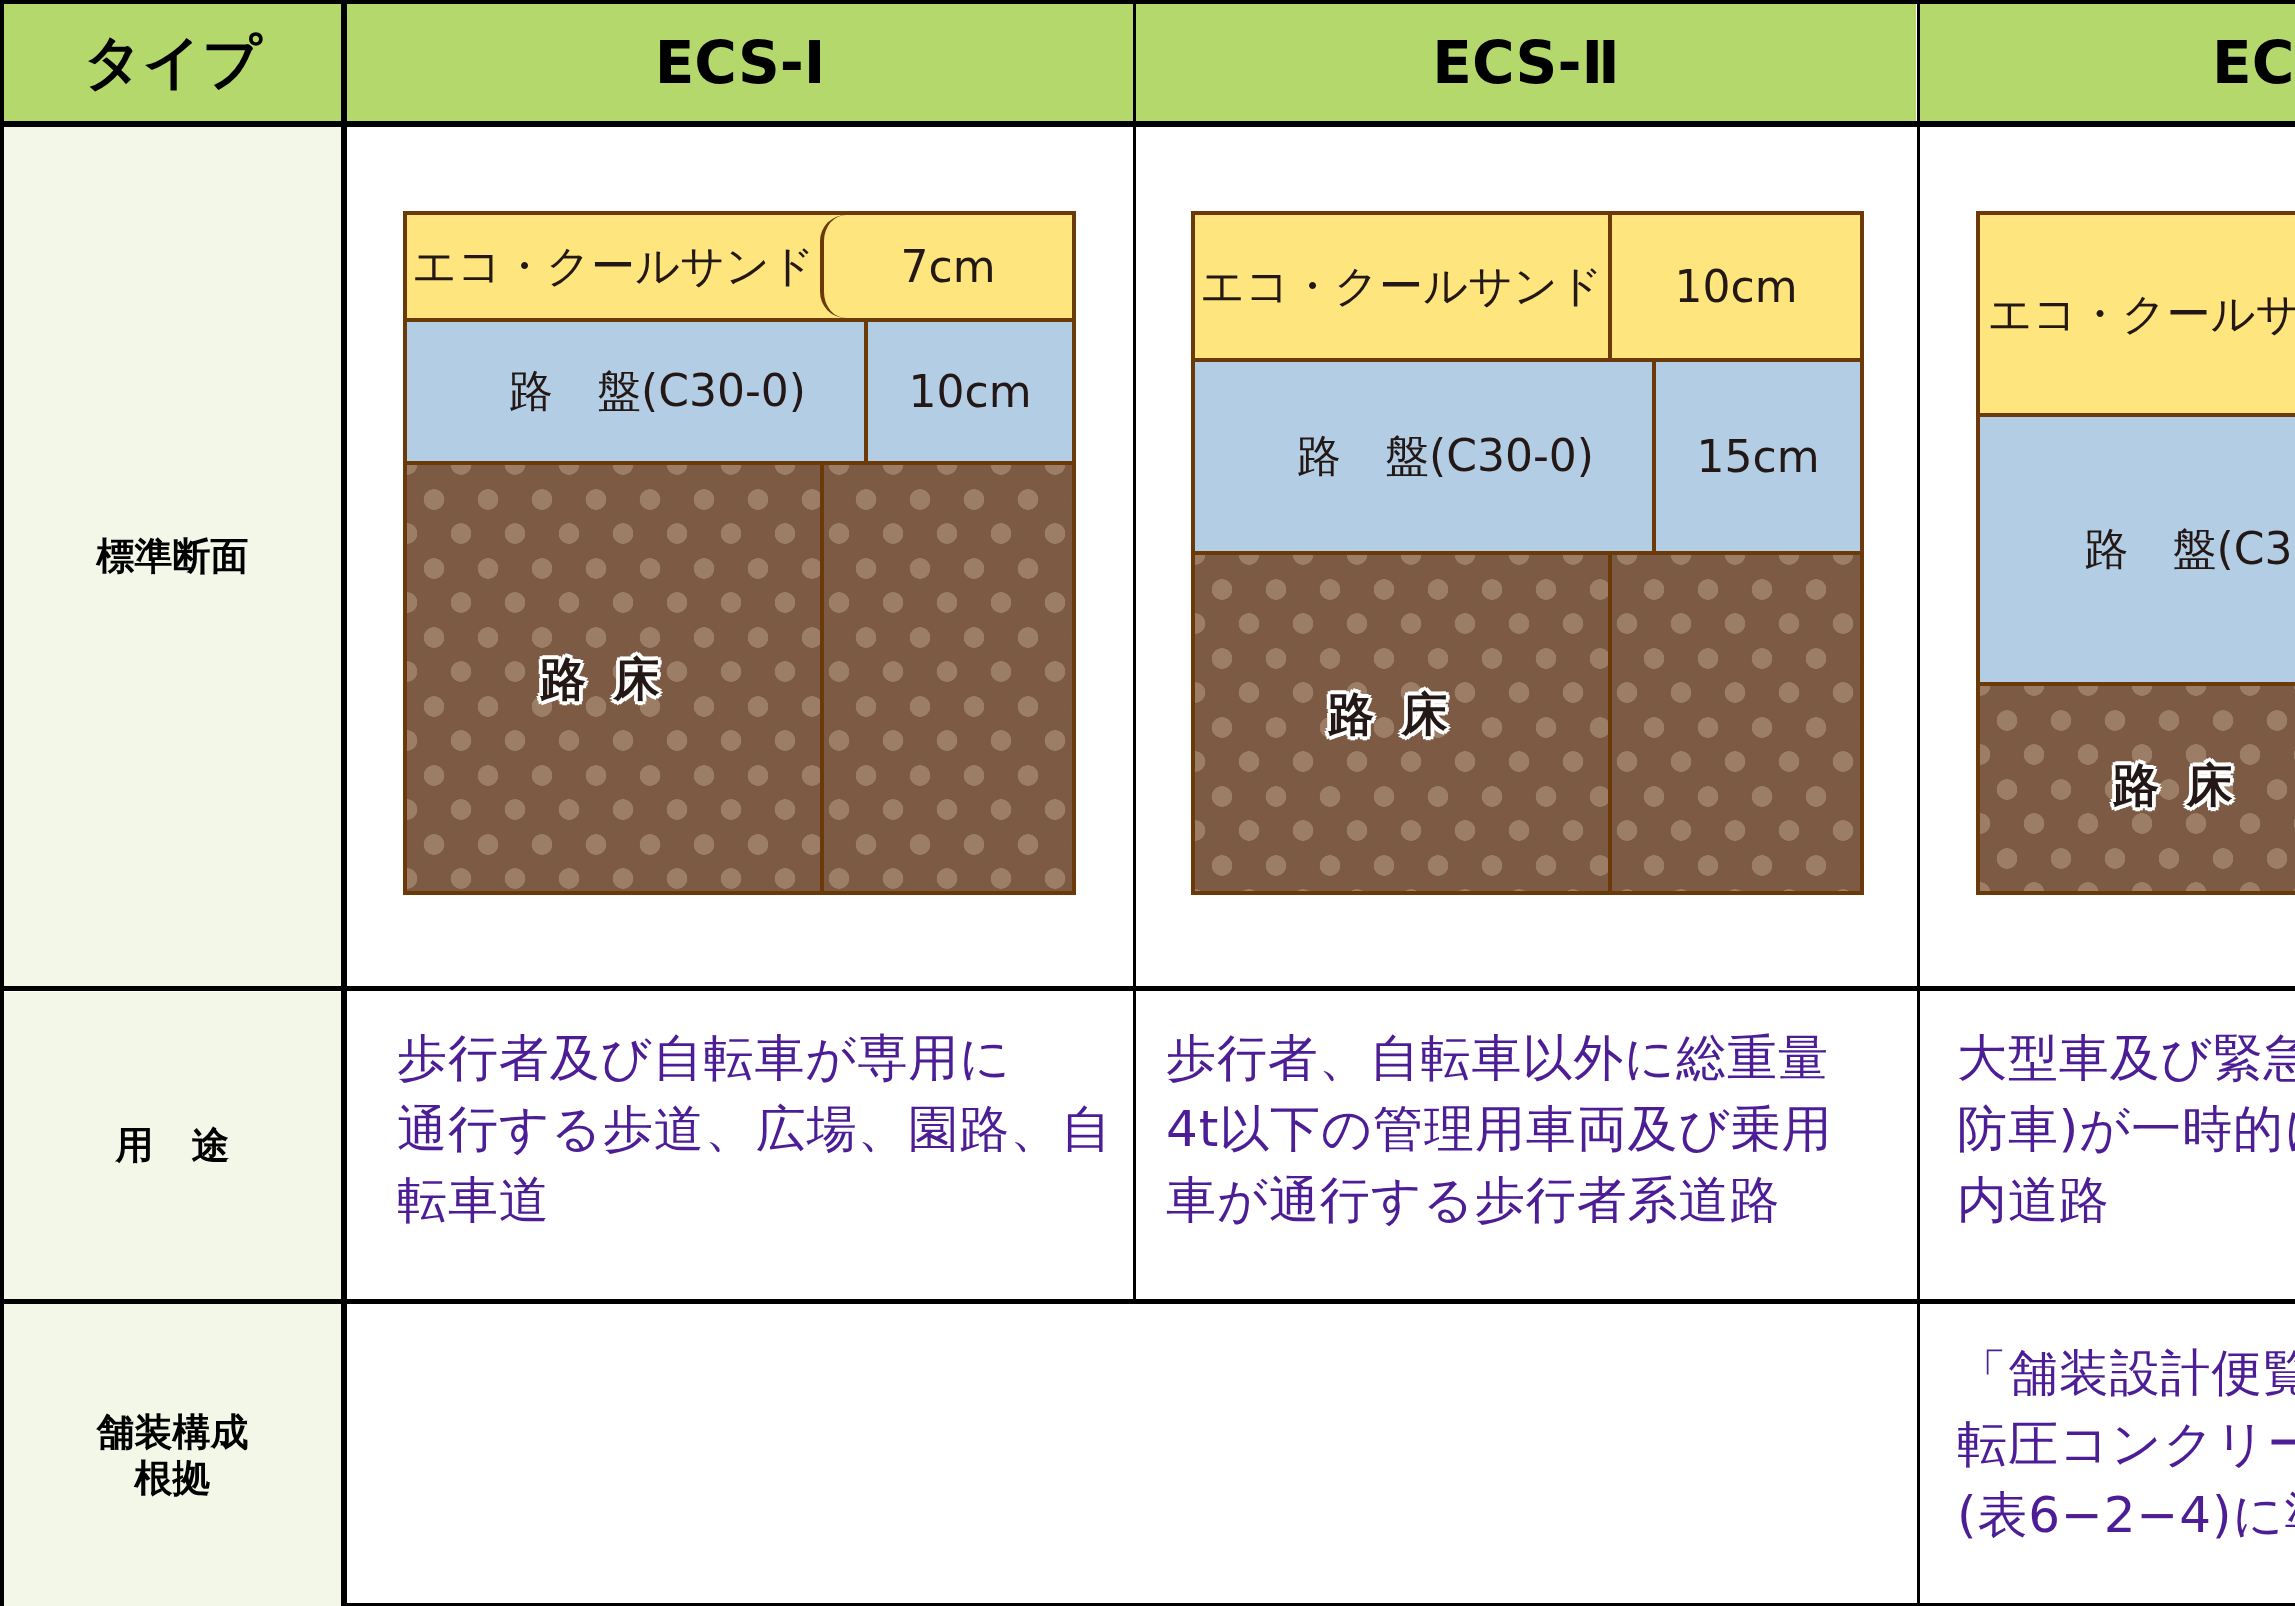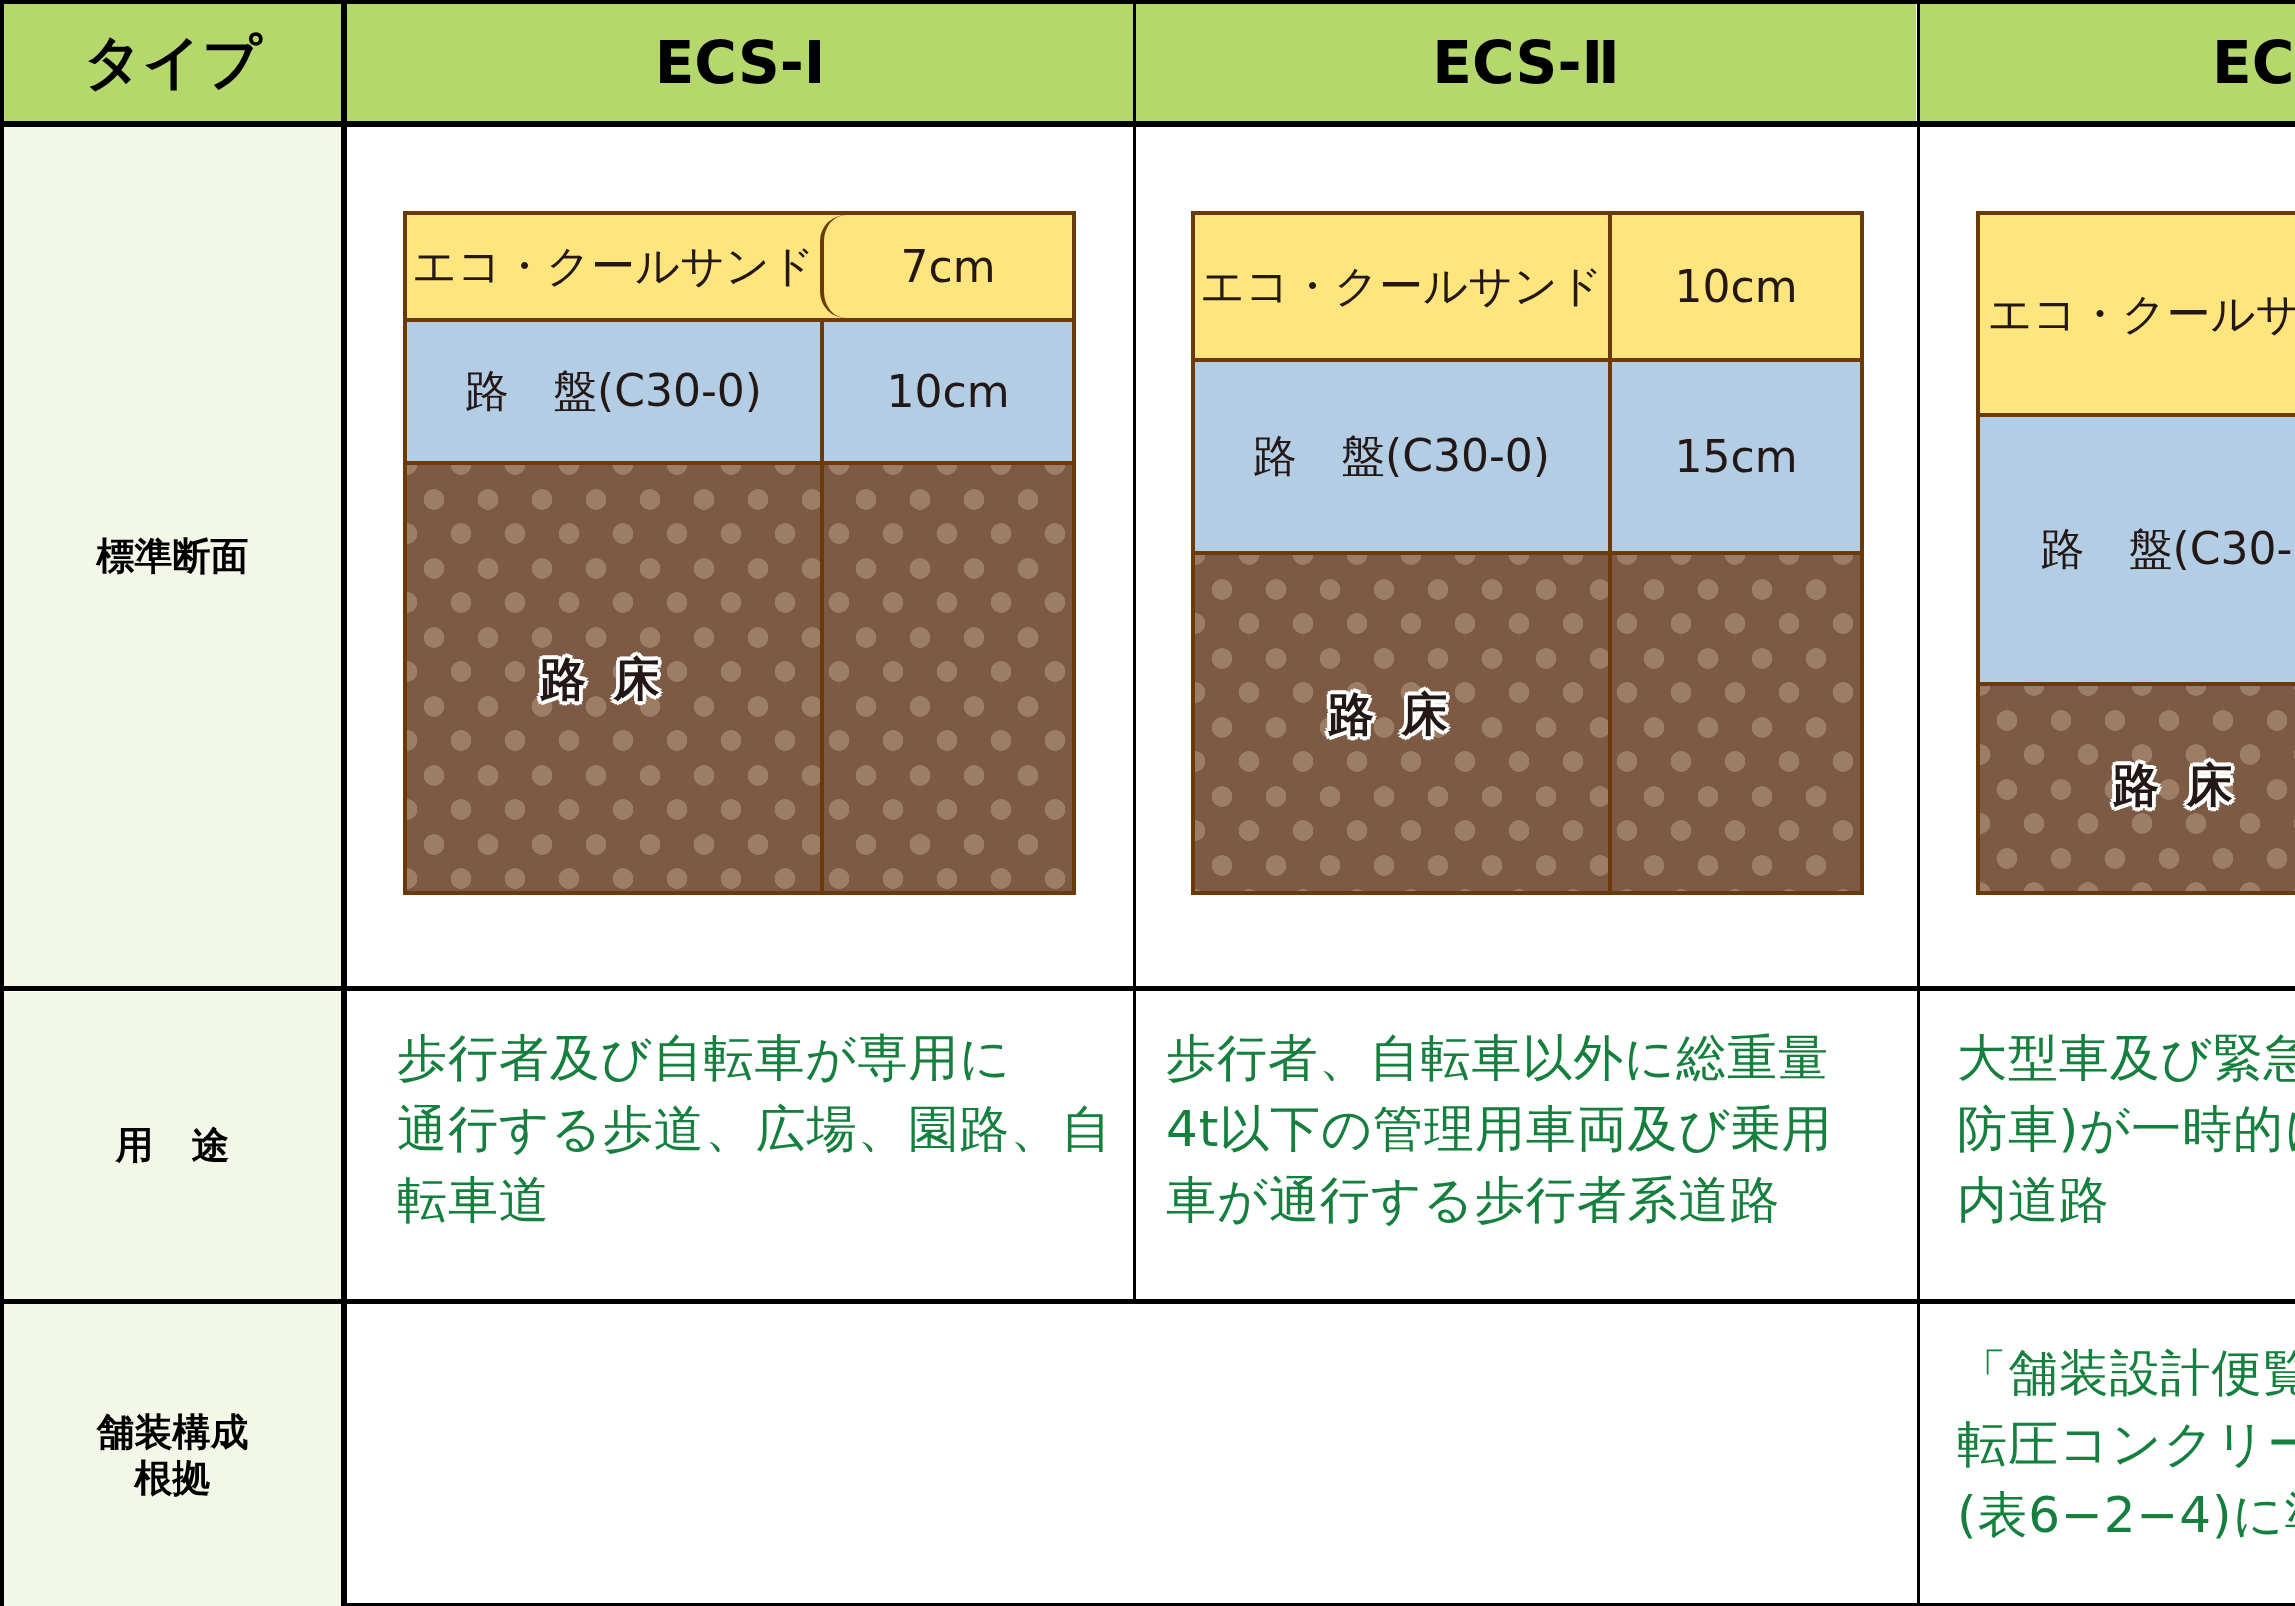--- a/index.html
+++ b/index.html
@@ -4,27 +4,27 @@
 <style>
   html,body{margin:0;padding:0;background:#fff;}
   body{width:2709px;height:1607px;position:relative;overflow:hidden;font-family:"DejaVu Sans","Liberation Sans",sans-serif;color:#231815;}
   .tbl{position:absolute;left:0;top:0;width:2709px;height:1607px;border:4.6px solid #000;box-sizing:border-box;}
   .cell{position:absolute;box-sizing:border-box;display:flex;align-items:center;justify-content:center;}
   .hdr{background:#b4d86c;font-weight:bold;font-size:58px;color:#000;}
   .lbl{background:#f3f7e8;font-weight:bold;font-size:38px;color:#000;text-align:center;line-height:1.2;}
   .vline{position:absolute;background:#000;width:5.5px;}
   .hline{position:absolute;background:#000;height:5.5px;}
   .thin{width:2.8px;}
-  .body-text{position:absolute;font-size:50px;line-height:71px;color:#15803d;letter-spacing:0.9px;}
+  .body-text{position:absolute;font-size:50px;line-height:71px;color:#4c1d95;letter-spacing:0.9px;}
   .diag{position:absolute;border:4.6px solid #6b3a08;box-sizing:border-box;}
   .layer{position:absolute;left:0;right:0;box-sizing:border-box;border-bottom:4.6px solid #6b3a08;display:flex;}
   .layer .name,.layer .th{display:flex;align-items:center;justify-content:center;font-size:44px;color:#231815;box-sizing:border-box;}
   .layer .th{border-left:4.6px solid #6b3a08;}
   .sand{background:#fee57e;}
-  .base{background:#b3cde5;}
+  .base{background:#b3cde5;padding-left:44px;}
   .sub{position:absolute;left:0;right:0;bottom:0;background-color:#7c5a43;
        background-image:radial-gradient(circle,#9c7e66 10px,transparent 10.6px),radial-gradient(circle,#9c7e66 10px,transparent 10.6px);
        background-size:54px 69px;background-position:0 0,27px 34px;display:flex;}
   .sub .lcol{position:relative;box-sizing:border-box;}
   .sub .rcol{box-sizing:border-box;border-left:4.6px solid #6b3a08;}
   .subname{position:absolute;font-weight:bold;font-size:46px;color:#231815;letter-spacing:27.5px;
            text-shadow:-2.8px -2.8px 0 #fff,2.8px -2.8px 0 #fff,-2.8px 2.8px 0 #fff,2.8px 2.8px 0 #fff,0 3.7px 0 #fff,0 -3.7px 0 #fff,3.7px 0 0 #fff,-3.7px 0 0 #fff;}
 </style>
 </head>
 <body>

